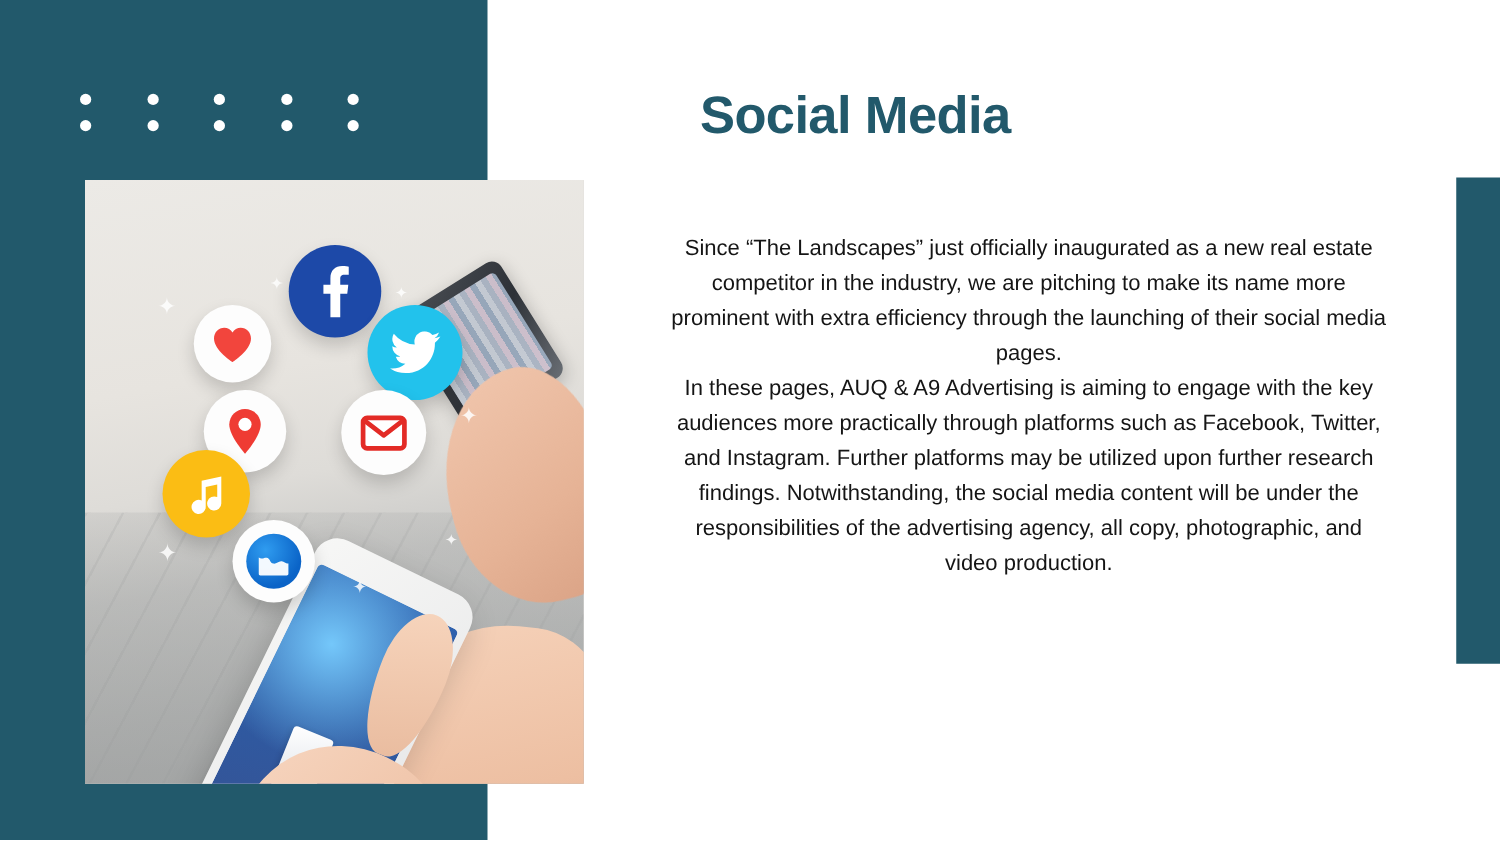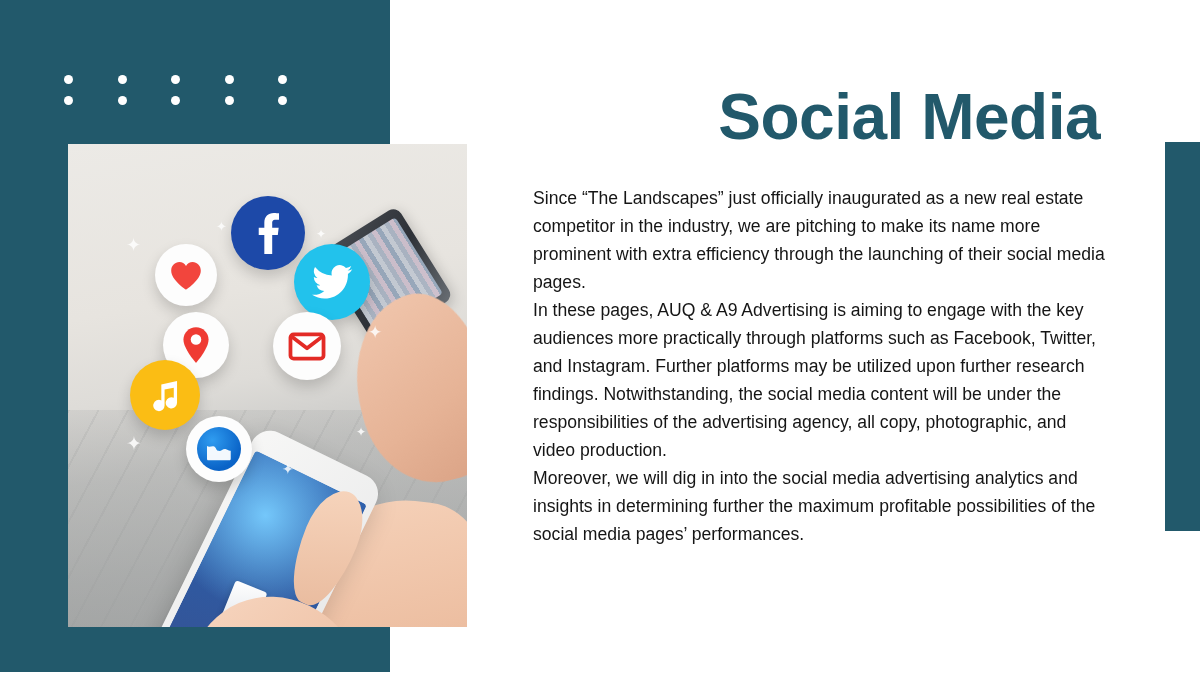--- a/index.html
+++ b/index.html
@@ -197,37 +197,37 @@
     opacity: .85;
     line-height: 1;
   }
 
   
   .title {
     position: absolute;
     left: 560px;
     top: 44px;
     width: 540px;
-    text-align: right;
+    text-align: left;
     color: #22596b;
-    font-size: 64px;
+    font-size: 42px;
     line-height: 0.96;
     font-weight: 700;
     letter-spacing: -0.5px;
   }
   .body-copy {
     position: absolute;
     left: 533px;
     top: 184px;
     width: 580px;
     color: #151515;
     font-size: 17.6px;
     line-height: 28px;
   }
-  .body-copy p { margin: 0; }
+  .body-copy p { margin: 0; text-align: center; }
 </style>
 </head>
 <body>
 
 <div class="teal-panel-left"></div>
 <div class="teal-bar-right"></div>
 
 <div class="dot-grid">
   <span class="dot"></span>
   <span class="dot"></span>
@@ -320,14 +320,13 @@
   </div>
 </div>
 
 <h1 class="title">
   <span>Social Media</span><br>
 </h1>
 
 <div class="body-copy">
   <p>Since “The Landscapes” just officially inaugurated as a new real estate competitor in the industry,  we are pitching to make its name more prominent with extra efficiency through the launching of their social media pages.</p>
   <p>In these pages, AUQ &amp; A9 Advertising is aiming to engage with the key audiences more practically through platforms such as Facebook, Twitter, and Instagram. Further platforms may be utilized upon further research findings. Notwithstanding, the social media content will be under the responsibilities of the advertising agency, all copy, photographic, and video production.</p>
-  <p>Moreover, we will dig in into the social media advertising analytics and insights in determining further the maximum profitable possibilities of the social media pages’ performances.</p>
 </div>
 
 </body></html>

